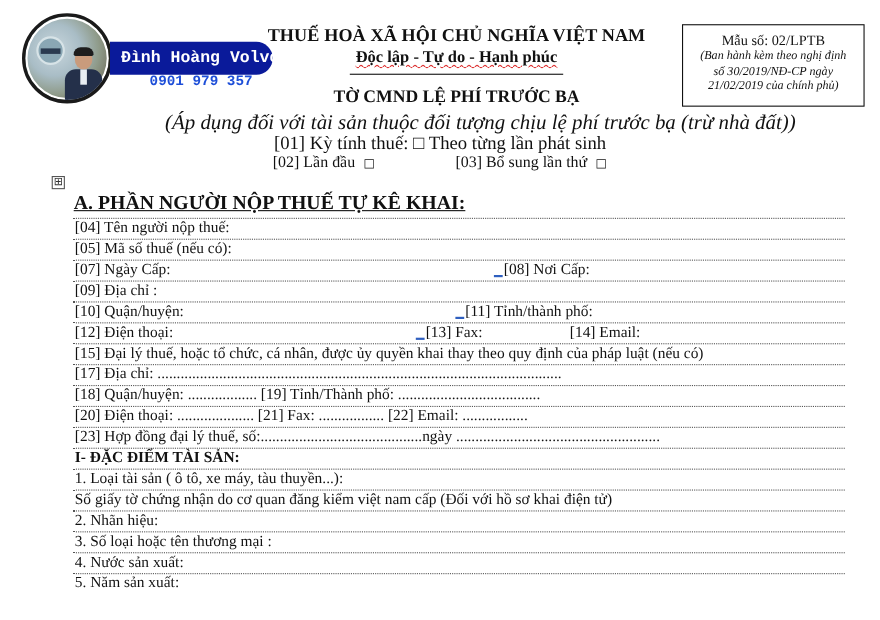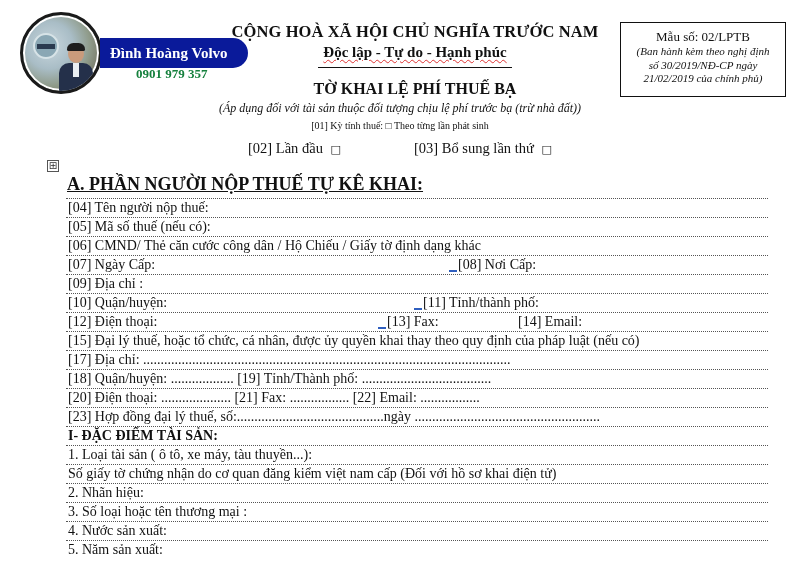--- a/index.html
+++ b/index.html
@@ -1,48 +1,48 @@
 <!DOCTYPE html>
 <html><head>
 <meta charset="utf-8">
 <style>
   * { box-sizing: border-box; margin: 0; padding: 0; }
   html, body { width: 800px; height: 564px; overflow: hidden; background: #ffffff; }
   body { font-family: "Liberation Serif", "DejaVu Serif", serif; color: #111; position: relative; }
 
   
-  .brand { position: absolute; left: 18px; top: 10px; width: 230px; height: 86px; }
+  .brand { position: absolute; left: 18px; top: 10px; width: 230px; height: 86px; font-family: Liberation Mono, monospace; }
   .avatar { position: absolute; left: 2px; top: 2px; width: 82px; height: 82px; border-radius: 50%;
     border: 3px solid #1a1a1a; background: radial-gradient(circle at 35% 40%, #c9d7de 0%, #a9bdc6 35%, #8f9b8a 60%, #5b4d3b 100%);
     overflow: hidden; box-shadow: 0 0 0 2px #fff inset; }
   .avatar .logo { position: absolute; left: 10px; top: 18px; width: 26px; height: 26px; border-radius: 50%;
     background: #8aa7b4; border: 2px solid #d7e3e7; }
   .avatar .logo::after { content: ""; position: absolute; left: 2px; top: 9px; width: 18px; height: 5px; background: #2a3a4f; }
   .avatar .person { position: absolute; left: 36px; top: 30px; width: 34px; height: 52px; }
   .avatar .head { position: absolute; left: 9px; top: 0; width: 16px; height: 18px; border-radius: 50%; background: #c99b7c; }
   .avatar .hair { position: absolute; left: 8px; top: -2px; width: 18px; height: 8px; border-radius: 8px 8px 2px 2px; background: #1d1d1d; }
   .avatar .suit { position: absolute; left: 0; top: 18px; width: 34px; height: 36px; border-radius: 10px 10px 0 0; background: #24304a; }
   .avatar .shirt { position: absolute; left: 14px; top: 18px; width: 6px; height: 14px; background: #e9eef2; }
   .banner { position: absolute; left: 82px; top: 28px; width: 148px; height: 30px; background: #0a1a9a;
     border-radius: 0 16px 16px 0; color: #fff; font-weight: bold; font-size: 15px; line-height: 30px; padding-left: 10px; white-space: nowrap; }
-  .phone { position: absolute; left: 118px; top: 56px; color: #15803d; font-weight: bold; font-size: 13px; }
+  .phone { position: absolute; left: 118px; top: 56px; color: #1d4ed8; font-weight: bold; font-size: 13px; }
 
   
   .hdr-center { position: absolute; left: 230px; top: 22px; width: 370px; text-align: center; }
   .nation { font-weight: bold; font-size: 16.5px; line-height: 20px; letter-spacing: 0.1px; }
   .motto { font-weight: bold; font-size: 15px; line-height: 20px; }
   .motto-rule { width: 194px; height: 1px; background: #111; margin: 5px auto 0; }
   .title { position: absolute; left: 230px; top: 80px; width: 370px; text-align: center; font-weight: bold; font-size: 16px; }
   .formbox { position: absolute; left: 620px; top: 22px; width: 166px; height: 75px; border: 1px solid #111;
     text-align: center; padding-top: 6px; }
   .formbox .code { font-size: 13px; line-height: 16px; }
   .formbox .note { font-size: 11px; font-style: italic; line-height: 13.5px; }
 
-  .scope { position: absolute; left: 150px; top: 101px; width: 500px; text-align: center; font-style: italic; font-size: 12px; white-space: nowrap; }
-  .line01 { position: absolute; left: 150px; top: 120px; width: 500px; text-align: center; font-size: 10px; }
+  .scope { position: absolute; left: 150px; top: 101px; width: 500px; text-align: center; font-style: italic; font-size: 19px; white-space: nowrap; }
+  .line01 { position: absolute; left: 150px; top: 120px; width: 500px; text-align: center; font-size: 17px; }
   .line02 { position: absolute; left: 248px; top: 140px; font-size: 14.5px; white-space: nowrap; }
   .line03 { position: absolute; left: 414px; top: 140px; font-size: 14.5px; white-space: nowrap; }
   .chk { font-family: "DejaVu Sans", sans-serif; font-size: 11px; margin-left: 4px; }
 
   .move-handle { position: absolute; left: 47px; top: 160px; width: 12px; height: 12px; border: 1px solid #555;
     font-family: "DejaVu Sans", sans-serif; font-size: 10px; line-height: 10px; text-align: center; color: #333; background: #fff; }
 
   .sec-a { position: absolute; left: 67px; top: 174px; font-weight: bold; font-size: 18px; text-decoration: underline; }
 
   
@@ -64,25 +64,25 @@
         <div class="shirt"></div>
         <div class="head"></div>
         <div class="hair"></div>
     </div>
   </div>
   <div class="banner">Đình Hoàng Volvo</div>
   <div class="phone">0901 979 357</div>
 </div>
 
 <div class="hdr-center">
-  <div class="nation">CỘNG HOÀ XÃ HỘI CHỦ NGHĨA TRƯỚC NAM</div>
+  <div class="nation">THUẾ HOÀ XÃ HỘI CHỦ NGHĨA VIỆT NAM</div>
   <div class="motto sq">Độc lập - Tự do - Hạnh phúc</div>
   <div class="motto-rule"></div>
 </div>
-<div class="title">TỜ KHAI LỆ PHÍ THUẾ BẠ</div>
+<div class="title">TỜ CMND LỆ PHÍ TRƯỚC BẠ</div>
 
 <div class="formbox">
   <div class="code">Mẫu số: 02/LPTB</div>
   <div class="note">(Ban hành kèm theo nghị định</div>
   <div class="note">số 30/2019/NĐ-CP ngày</div>
   <div class="note">21/02/2019 của chính phủ)</div>
 </div>
 
 <div class="scope">(Áp dụng đối với tài sản thuộc đối tượng chịu lệ phí trước bạ (trừ nhà đất))</div>
 <div class="line01">[01] Kỳ tính thuế: □ Theo từng lần phát sinh</div>
@@ -95,21 +95,20 @@
   <span class="chk">□</span>
 </div>
 
 <div class="move-handle">⊞</div>
 
 <div class="sec-a">A. PHẦN NGƯỜI NỘP THUẾ TỰ KÊ KHAI:</div>
 
 <div class="rows">
   <div class="row"><span>[04] Tên người nộp thuế:</span></div>
   <div class="row"><span>[05] Mã số thuế (nếu có):</span></div>
-  <div class="row"><span>[06] CMND/ Thẻ căn cước công dân / Hộ Chiếu / Giấy tờ định dạng khác</span></div>
   <div class="row">
     <span>[07] Ngày Cấp:</span>
     <span class="c2" style="left:383px"><span class="mark"></span><span>[08] Nơi Cấp:</span></span>
   </div>
   <div class="row"><span>[09] Địa chỉ :</span></div>
   <div class="row">
     <span>[10] Quận/huyện:</span>
     <span class="c2" style="left:348px"><span class="mark"></span><span>[11] Tỉnh/thành phố:</span></span>
   </div>
   <div class="row">

